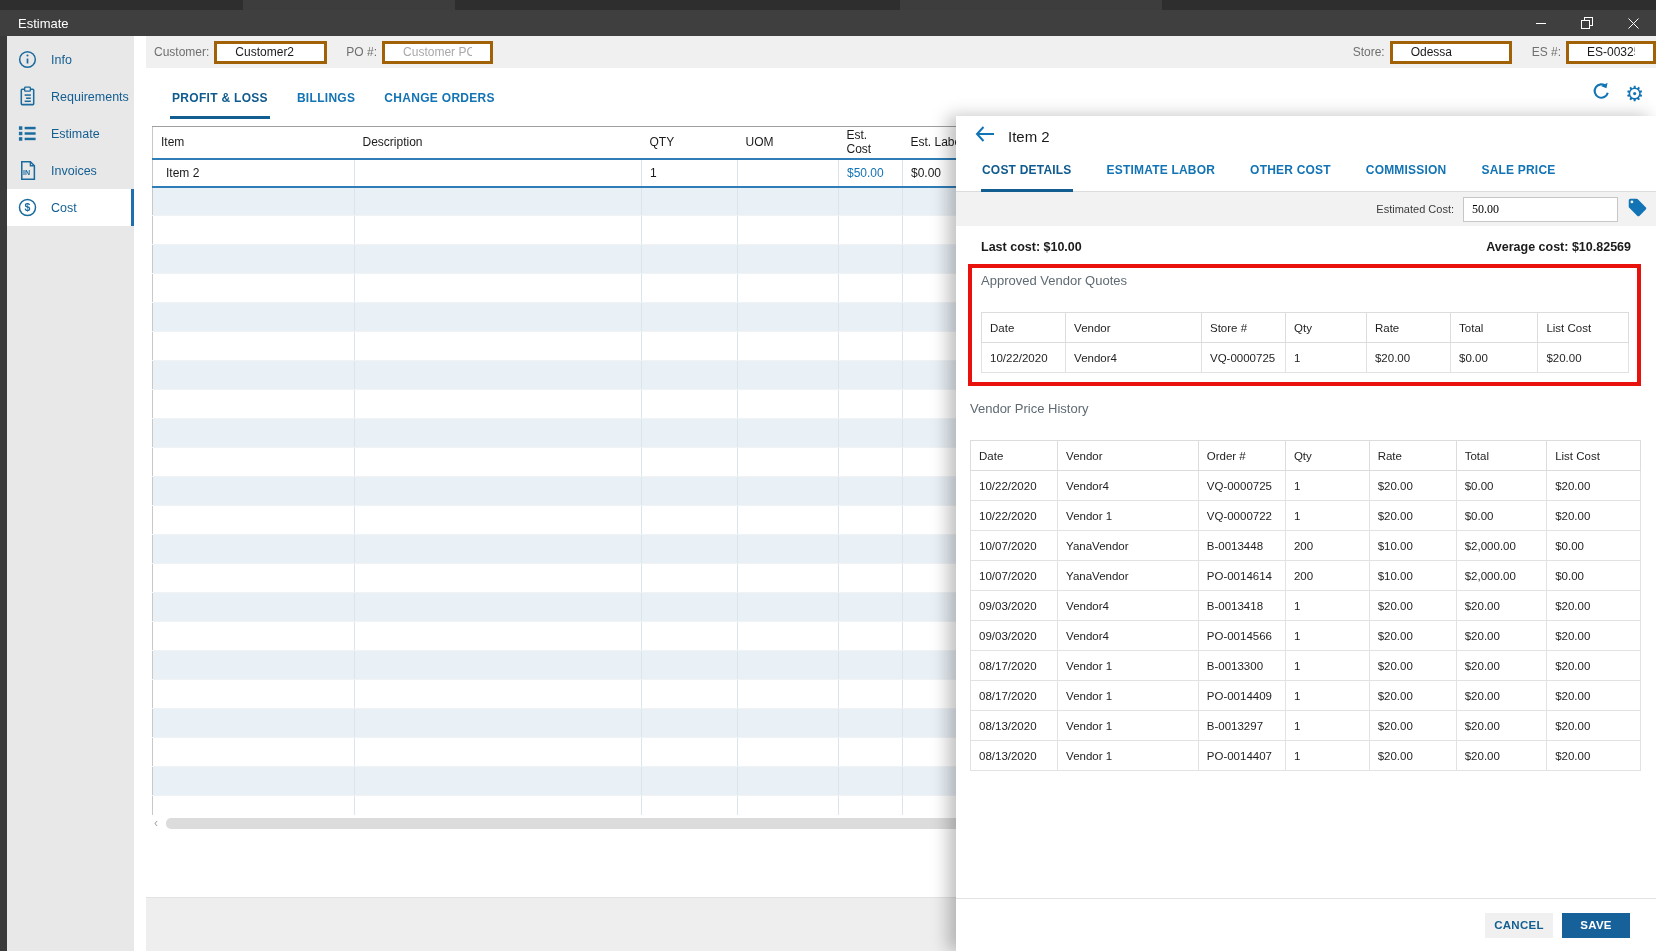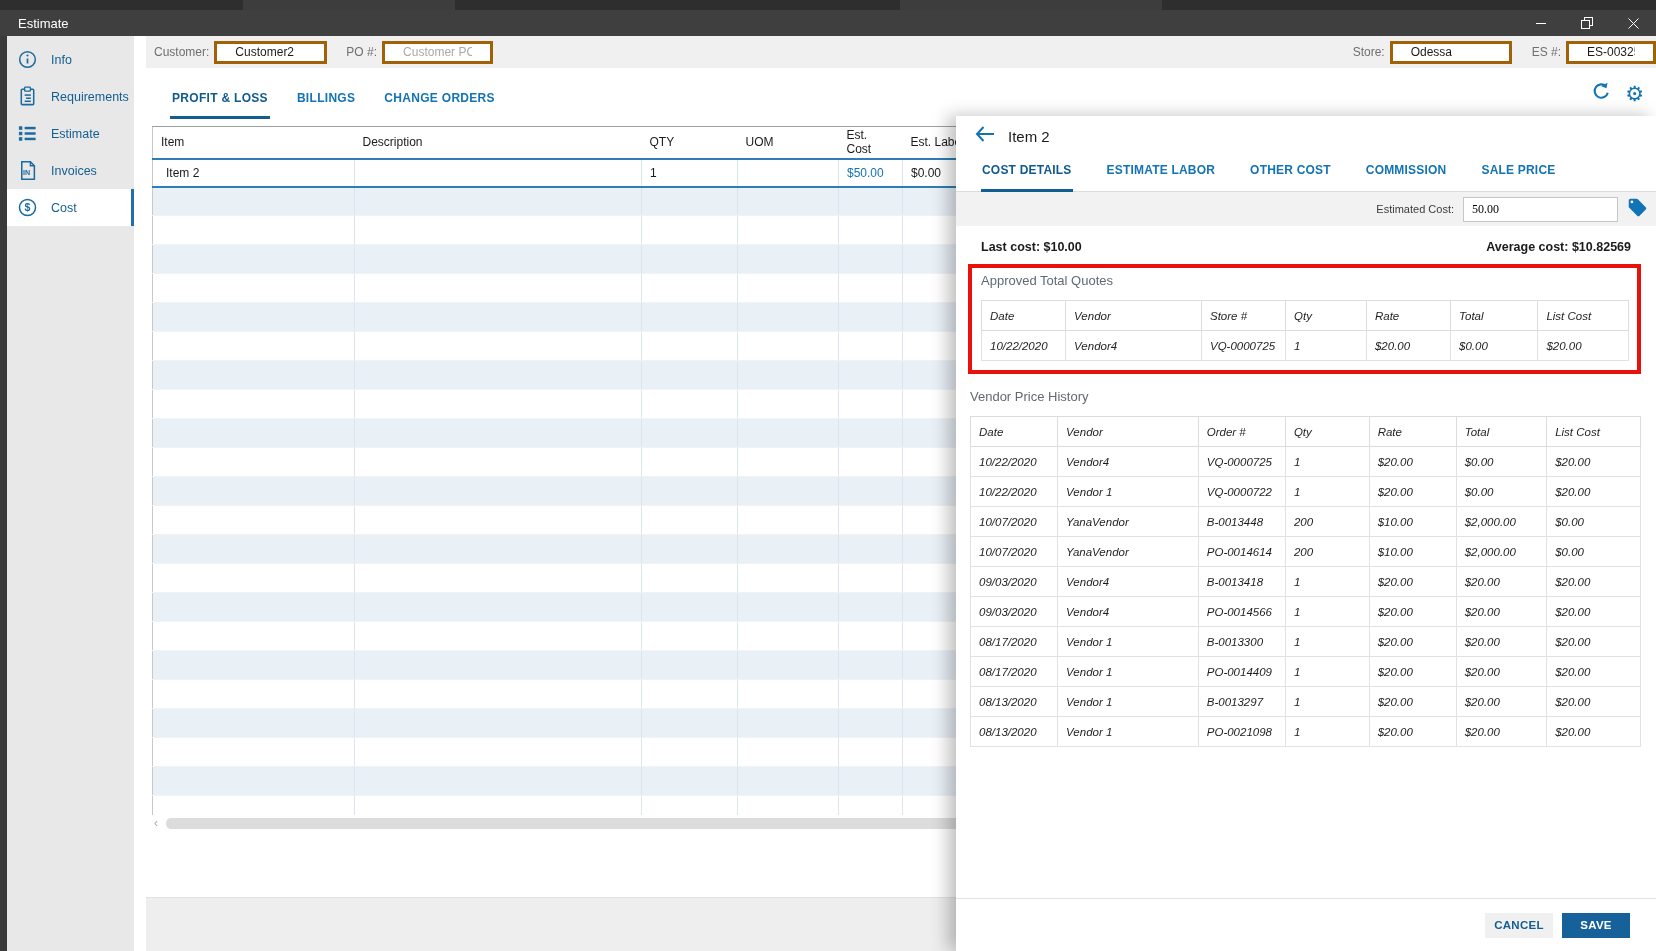--- a/index.html
+++ b/index.html
@@ -65,21 +65,21 @@
   .panel-tabs { display:flex; gap:33px; padding-left:25px; border-bottom:1px solid #dcdcdc; }
   .ptab { font-size:12px; font-weight:bold; color:#1273b5; letter-spacing:.2px; padding:7px 1px 12px; border-bottom:3px solid transparent; margin-bottom:-1px; cursor:default; }
   .ptab.selected { color:#0f5a8e; border-bottom-color:#135e91; }
   .est-strip { height:34px; background:#f2f2f2; display:flex; align-items:center; justify-content:flex-end; gap:9px; padding-right:8px; }
   .est-strip label { font-size:11px; color:#3c3c3c; }
   .est-strip input { width:155px; height:25px; border:1px solid #c6c6c6; background:#fff; font-family:Liberation Serif, serif; font-size:12px; padding:0 8px; }
   .cost-summary { display:flex; justify-content:space-between; font-weight:bold; font-size:12.5px; padding:14px 25px 10px 25px; }
   .sections { padding:0 15px 0 12px; }
   .red-box { border:4px solid #e8110c; padding:5px 8px 9px 9px; }
   .section-title { font-size:13px; color:#5f6a73; }
-  .ptable { width:100%; border-collapse:collapse; margin-top:12px; table-layout:fixed;font-style:italic; }
+  .ptable { width:100%; border-collapse:collapse; margin-top:24px; table-layout:fixed; }
   .ptable th { font-weight:normal; text-align:left; height:30px; padding:0 8px; border:1px solid #dcdcdc; font-size:11.5px; color:#1f1f1f; }
   .ptable td { height:30px; padding:0 8px; border:1px solid #e2e2e2; font-size:11.5px; color:#1f1f1f; overflow:hidden; white-space:nowrap; }
   .cell-date { color:#9aa0a5; }
   .cell-link { color:#1273b5; cursor:default; }
   .vph { margin-top:15px; padding-left:2px; }
   .panel-footer { position:absolute; left:0; right:0; bottom:0; height:53px; border-top:1px solid #e2e2e2; background:#fff; display:flex; justify-content:flex-end; align-items:center; gap:9px; padding-right:26px; }
   .btn { height:25px; font-size:11.5px; font-weight:bold; letter-spacing:.3px; display:flex; align-items:center; justify-content:center; cursor:default; }
   .btn-cancel { width:68px; background:#f0f0f0; color:#135e91; }
   .btn-save { width:68px; background:#17619b; color:#fff; }
 </style>
@@ -453,21 +453,21 @@
     </span>
   </div>
 
   <div class="cost-summary">
     <span>Last cost: $10.00</span>
     <span>Average cost: $10.82569</span>
   </div>
 
   <div class="sections">
     <div class="red-box">
-      <div class="section-title">Approved Total Quotes</div>
+      <div class="section-title">Approved Vendor Quotes</div>
       <table class="ptable">
         <colgroup>
             <col style="width:13%">
             <col style="width:21%">
             <col style="width:13%">
             <col style="width:12.5%">
             <col style="width:13%">
             <col style="width:13.5%">
             <col style="width:14%">
           </colgroup>
@@ -597,21 +597,21 @@
               <td>Vendor 1</td>
               <td class="cell-link">B-0013297</td>
               <td>1</td>
               <td>$20.00</td>
               <td>$20.00</td>
               <td>$20.00</td>
             </tr>
             <tr>
               <td class="cell-date">08/13/2020</td>
               <td>Vendor 1</td>
-              <td class="cell-link">PO-0021098</td>
+              <td class="cell-link">PO-0014407</td>
               <td>1</td>
               <td>$20.00</td>
               <td>$20.00</td>
               <td>$20.00</td>
             </tr>
           </tbody>
       </table>
     </div>
   </div>
 

